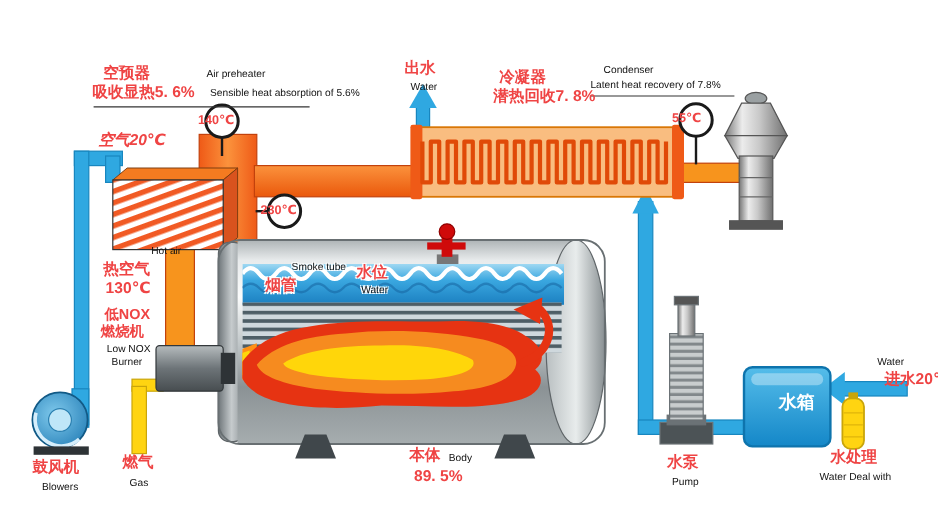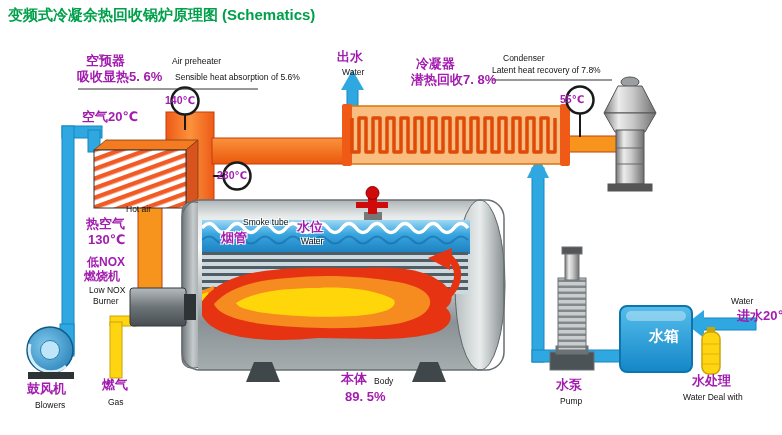--- a/index.html
+++ b/index.html
@@ -1,19 +1,19 @@
 <!DOCTYPE html>
 <html><head>
 <meta charset="utf-8">
 <style>
   html,body{margin:0;padding:0;background:#fff;}
   #stage{position:relative;width:782px;height:435px;background:#fff;overflow:hidden;
          font-family:"Liberation Sans","DejaVu Sans",sans-serif;}
   #diagram-svg{position:absolute;left:0;top:0;}
-  .lbl{position:absolute;color:#a21caf;line-height:1.05;white-space:nowrap;}
+  .lbl{position:absolute;color:#ef4444;line-height:1.05;white-space:nowrap;}
   .zh{font-weight:bold;font-size:13px;}
   .zh12{font-weight:bold;font-size:12px;}
   .en{font-size:8.5px;color:#111;}
   .halo{text-shadow:1px 1px 0 #fff,-1px -1px 0 #fff,1px -1px 0 #fff,-1px 1px 0 #fff;}
   .gauge-txt{font-weight:bold;font-size:10.5px;text-align:left;width:40px;}
   #title{left:8px;top:7px;font-size:15px;color:#00a04a;}
   #title .t-zh{font-weight:bold;}
   #title .t-en{font-weight:bold;margin-left:4px;}
   .white-lbl{color:#fff;}
 </style>
@@ -211,30 +211,27 @@
     <circle cx="185" cy="101" r="13.5" fill="#fff" stroke="#1a1a1a" stroke-width="2.5"></circle>
     <line x1="213" y1="176" x2="224" y2="176" stroke="#1a1a1a" stroke-width="2"></line>
     <circle cx="237" cy="176" r="13.5" fill="#fff" stroke="#1a1a1a" stroke-width="2.5"></circle>
     <line x1="580" y1="114" x2="580" y2="137" stroke="#1a1a1a" stroke-width="2"></line>
     <circle cx="580" cy="100" r="13.5" fill="#fff" stroke="#1a1a1a" stroke-width="2.5"></circle>
     <line x1="78" y1="89" x2="258" y2="89" stroke="#333" stroke-width="1"></line>
     <line x1="492" y1="80" x2="612" y2="80" stroke="#333" stroke-width="1"></line>
   </g>
 </svg>
 
-<div id="title" class="lbl">
-  <span class="t-zh">变频式冷凝余热回收锅炉原理图</span><span class="t-en">(Schematics)</span>
-</div>
 
 <div class="lbl zh" style="left:86px;top:54px;">空预器</div>
 <div class="lbl zh" style="left:77px;top:70px;">吸收显热5. 6%</div>
 <div class="lbl en" style="left:172px;top:57px;">Air preheater</div>
 <div class="lbl en" style="left:175px;top:73px;">Sensible heat absorption of 5.6%</div>
 
-<div class="lbl zh" style="left:82px;top:110px;">空气20℃</div>
+<div class="lbl zh" style="left:82px;top:110px;font-style:italic;">空气20℃</div>
 
 <div class="lbl gauge-txt" style="left:165px;top:95px;">140℃</div>
 <div class="lbl gauge-txt" style="left:217px;top:170px;">230℃</div>
 <div class="lbl gauge-txt" style="left:560px;top:94px;">55℃</div>
 
 <div class="lbl zh" style="left:337px;top:50px;">出水</div>
 <div class="lbl en" style="left:342px;top:68px;">Water</div>
 
 <div class="lbl zh" style="left:416px;top:57px;">冷凝器</div>
 <div class="lbl zh" style="left:411px;top:73px;">潜热回收7. 8%</div>

